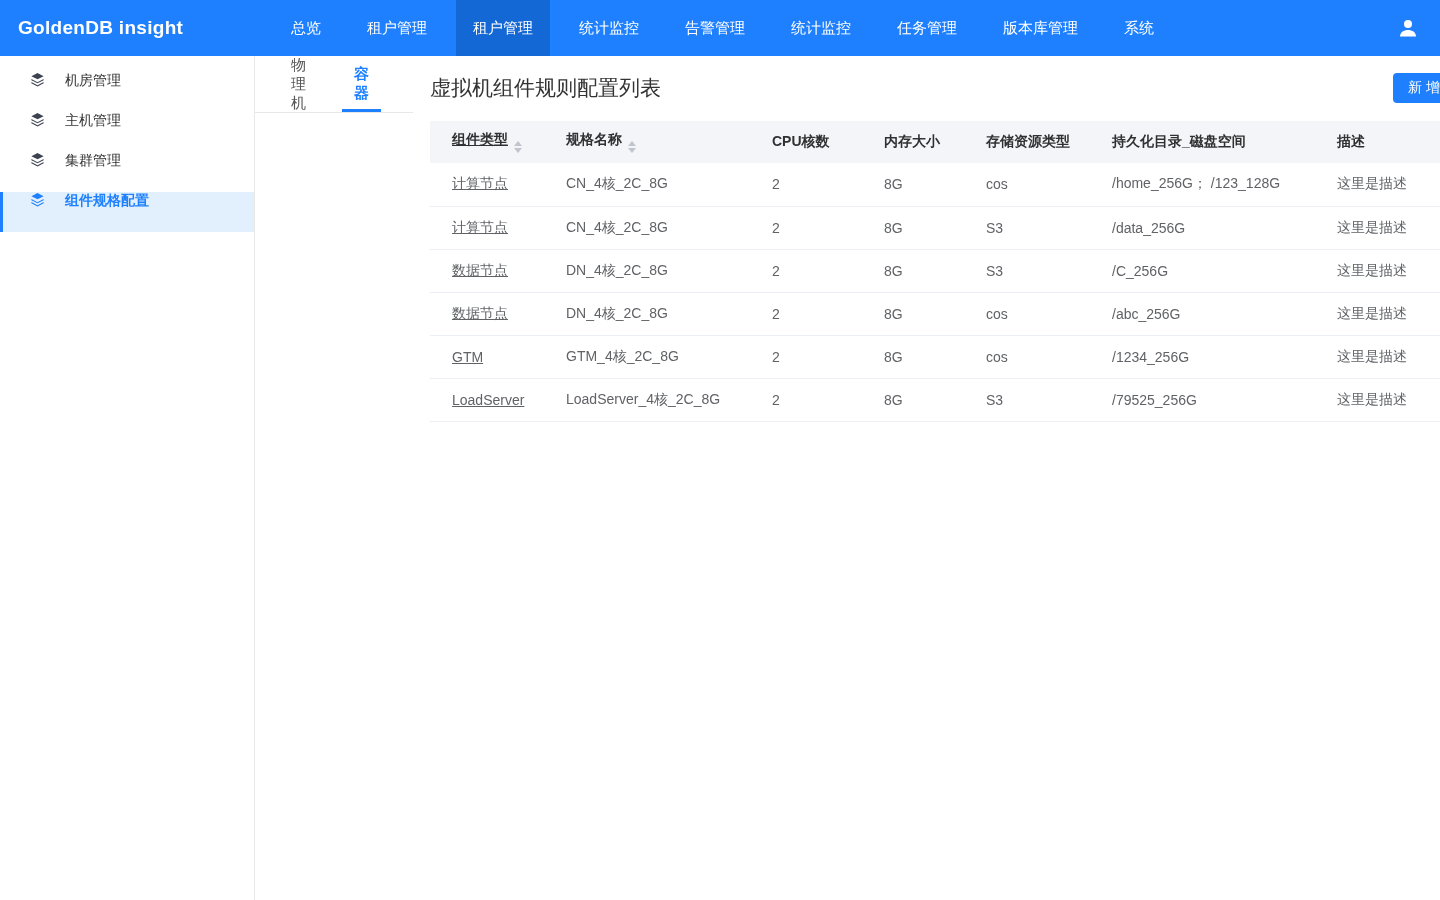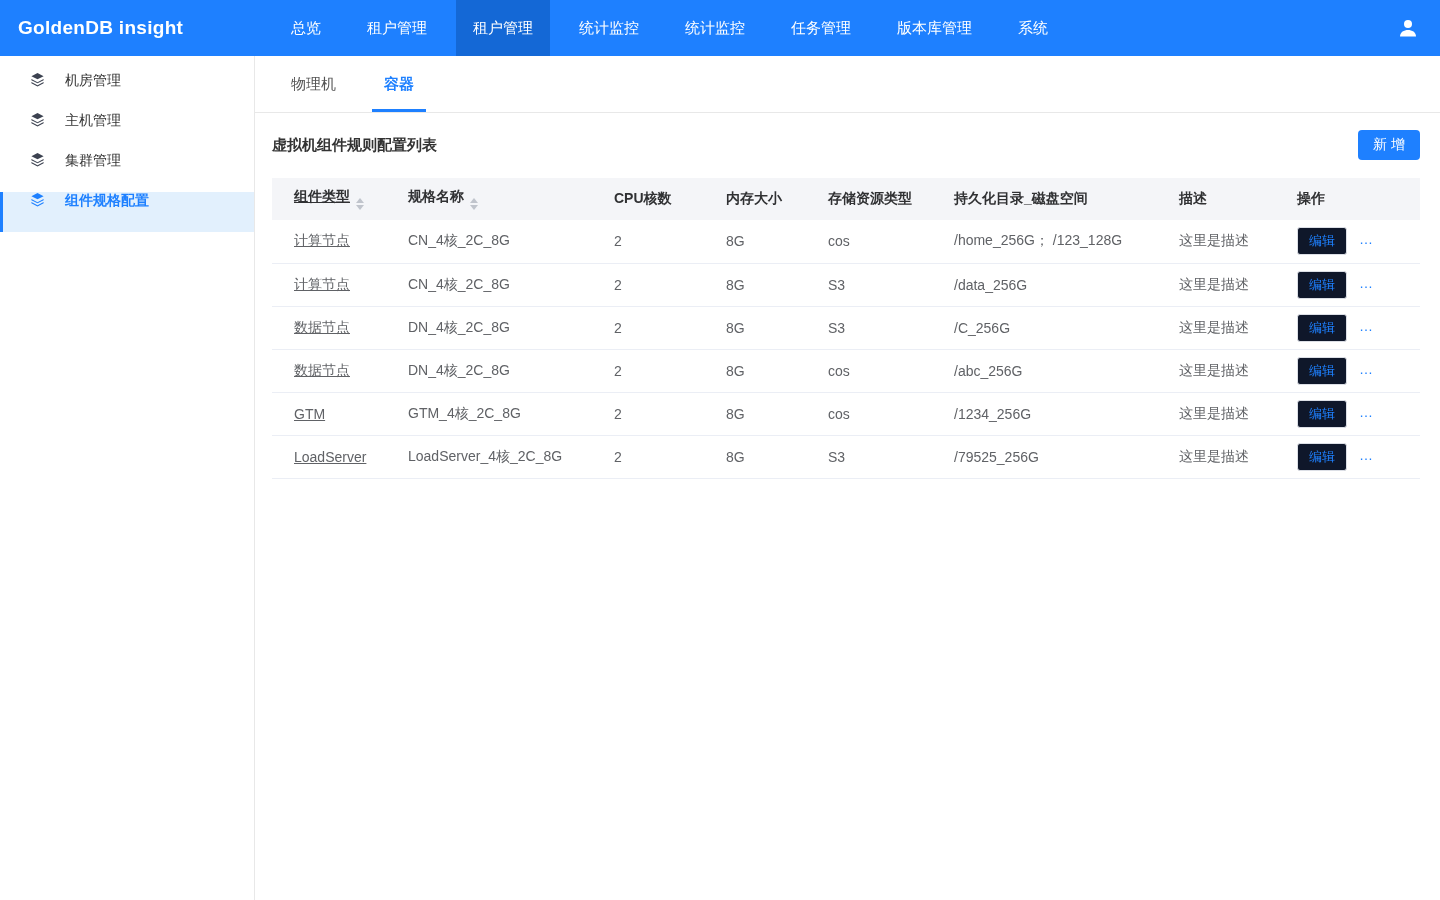--- a/index.html
+++ b/index.html
@@ -25,32 +25,32 @@
   .user{margin-left:auto;margin-right:20px;display:flex;align-items:center;cursor:pointer;}
 
   
   .layout{display:flex;height:844px;}
   .sidebar{flex:0 0 255px;border-right:1px solid var(--border);padding-top:16px;background:#fff;}
   .side-item{height:40px;display:flex;align-items:flex-start;gap:20px;padding-left:27px;font-size:14px;color:var(--text);cursor:pointer;border-left:3px solid transparent;}
   .side-item .side-icon{display:flex;align-items:center;color:#3c4250;}
   .side-item.active{background:var(--sidebar-active-bg);color:var(--accent);border-left-color:var(--accent);font-weight:bold;}
   .side-item.active .side-icon{color:var(--accent);}
 
-  .main{flex:1;display:flex;flex-direction:column;min-width:0;}
+  .main{flex:1;display:flex;flex-direction:row;min-width:0;}
 
   
   .tabbar{height:57px;border-bottom:1px solid var(--border);display:flex;align-items:stretch;padding-left:32px;}
   .tab{display:flex;align-items:center;margin-right:40px;padding:0 4px;font-size:15px;color:#555;cursor:pointer;position:relative;}
   .tab.active{color:var(--accent);font-weight:bold;}
   .tab.active::after{content:"";position:absolute;left:-8px;right:-8px;bottom:0;height:3px;background:var(--accent);}
 
   
   .content{padding:0 20px 0 17px;}
   .title-row{margin-top:17px;margin-bottom:18px;height:30px;display:flex;align-items:center;justify-content:space-between;}
-  .list-title{font-size:15px;font-weight:bold;color:var(--text);}
+  .list-title{font-size:21px;font-weight:normal;color:var(--text);}
   .btn-primary{background:var(--accent);color:#fff;border:none;border-radius:4px;height:30px;padding:0 15px;font-size:14px;cursor:pointer;font-family:inherit;}
 
   
   table.grid{width:100%;border-collapse:collapse;table-layout:fixed;font-size:14px;}
   table.grid th{background:var(--table-header-bg);height:42px;text-align:left;font-weight:bold;color:#303133;padding:0 10px 0 0;white-space:nowrap;}
   table.grid th:first-child,table.grid td:first-child{padding-left:22px;text-decoration:underline;}
   table.grid td{height:43px;border-bottom:1px solid #ebeef5;color:var(--text-secondary);padding:0 10px 0 0;white-space:nowrap;overflow:hidden;text-overflow:ellipsis;}
   .sorter{display:inline-flex;flex-direction:column;margin-left:6px;vertical-align:-2px;gap:2px;cursor:pointer;}
   .sorter i{width:0;height:0;border-left:4px solid transparent;border-right:4px solid transparent;display:block;}
   .sorter .su{border-bottom:5px solid #c0c4cc;}
@@ -72,20 +72,21 @@
 </head>
 <body>
 
 <header class="topbar">
   <div class="brand">GoldenDB insight</div>
   <nav class="top-nav">
       <div class="nav-item">总览</div>
       <div class="nav-item">租户管理</div>
       <div class="nav-item active">租户管理</div>
       <div class="nav-item">统计监控</div>
+      <div class="nav-item">告警管理</div>
       <div class="nav-item">统计监控</div>
       <div class="nav-item">任务管理</div>
       <div class="nav-item">版本库管理</div>
       <div class="nav-item">系统</div>
     </nav>
   <div class="user">
     <svg width="24" height="24" viewBox="0 0 24 24" aria-hidden="true">
       <circle cx="12" cy="8" r="4" fill="#ffffff"></circle>
       <path d="M4 20.5c0-4.4 4-6.5 8-6.5s8 2.1 8 6.5z" fill="#ffffff"></path>
     </svg>

